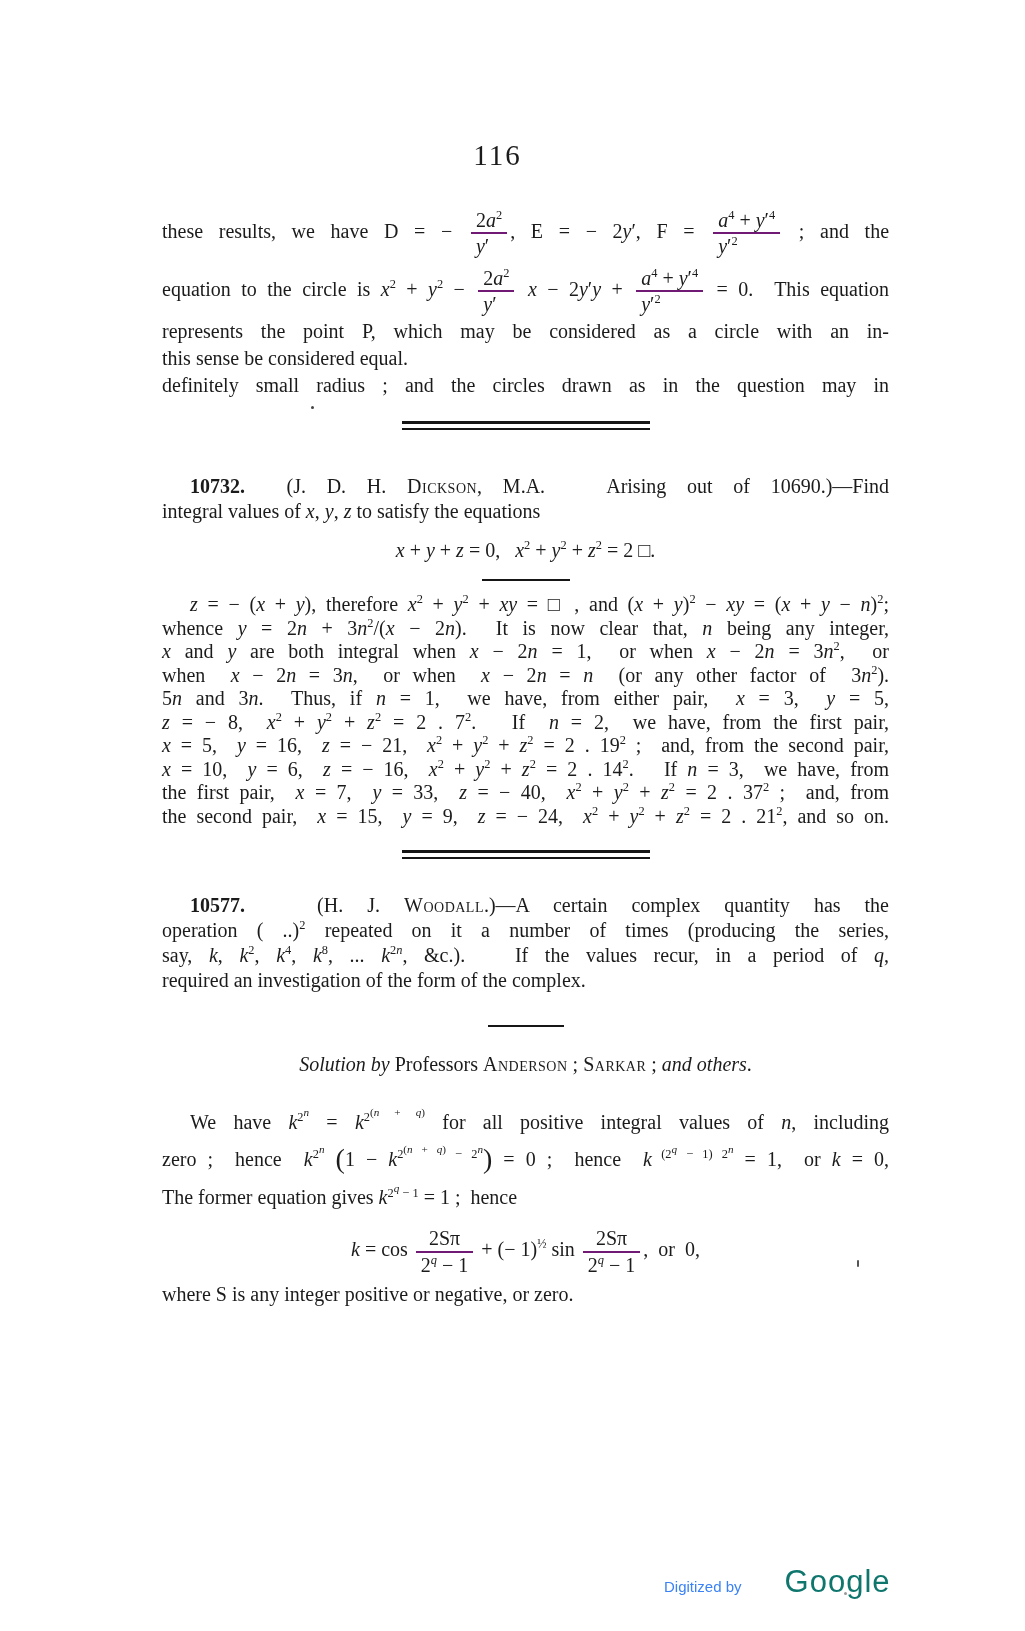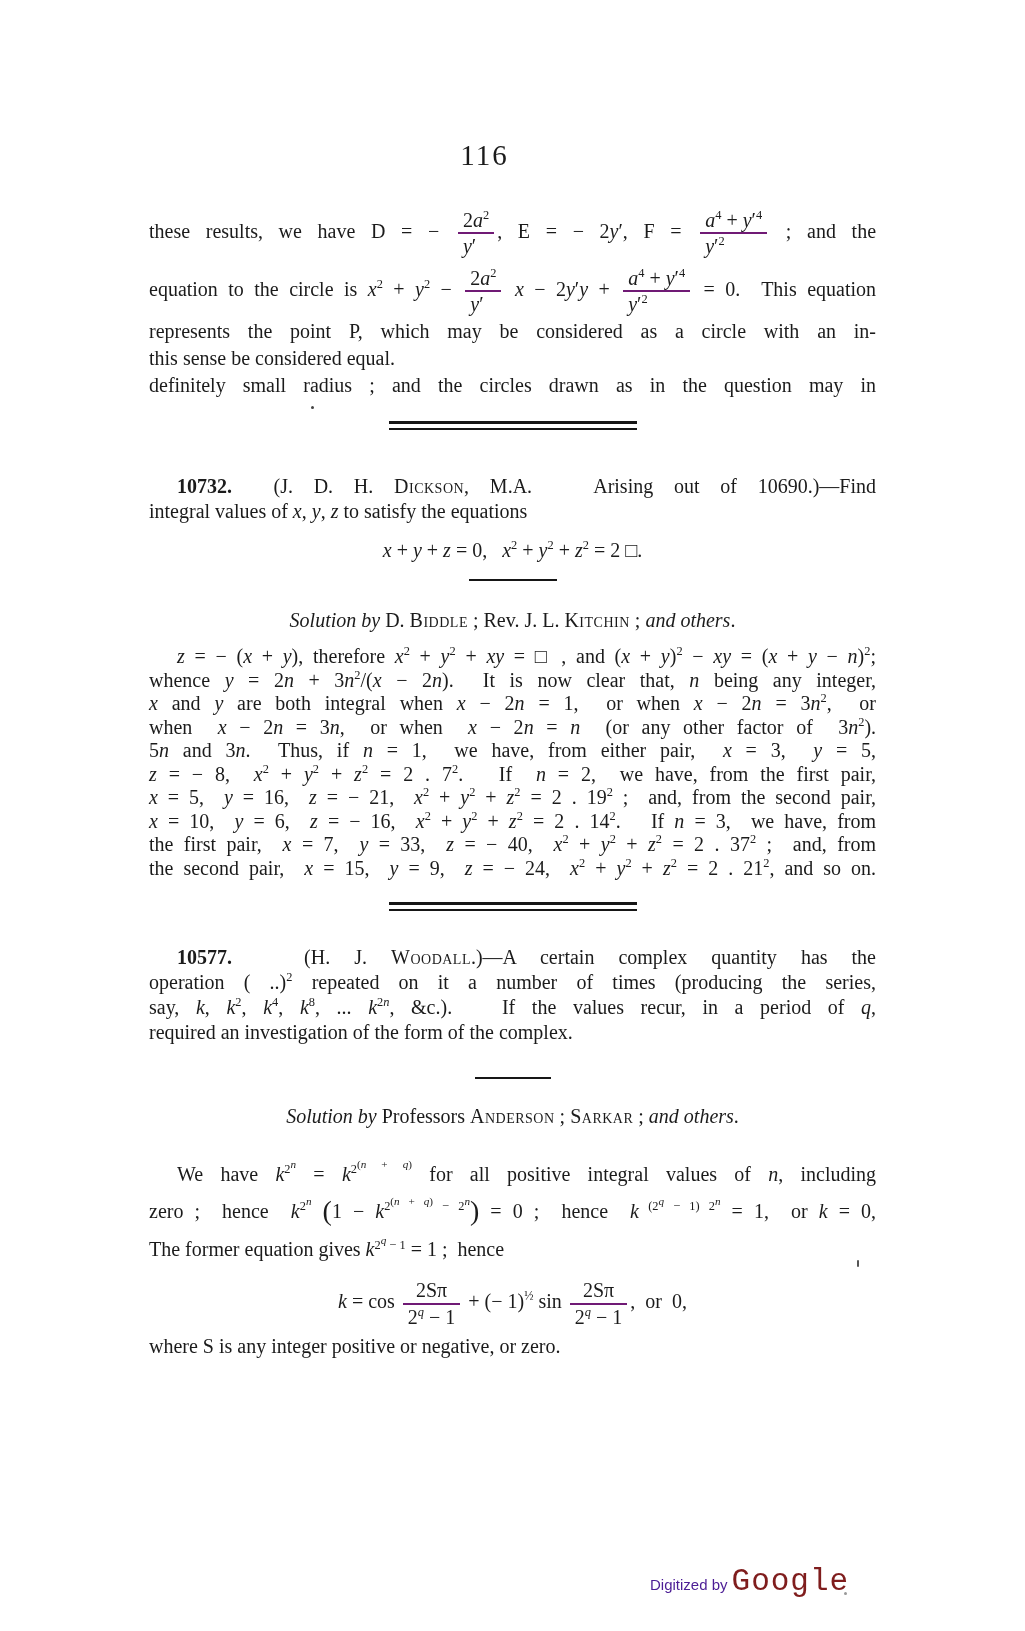--- a/index.html
+++ b/index.html
@@ -1,20 +1,20 @@
 <!DOCTYPE html>
 <html><head>
 <meta charset="utf-8">
 <style>
   html,body{margin:0;padding:0;}
   body{
     width:1025px;height:1631px;position:relative;background:#ffffff;
     font-family:"Liberation Serif",serif;color:#1b1b1b;overflow:hidden;
   }
-  .content{position:absolute;left:149px;top:0;width:727px;font-size:20px;}
+  .content{position:absolute;left:162px;top:0;width:727px;font-size:20px;}
   .line{text-align:justify;text-align-last:justify;}
   .line.left{text-align:left;text-align-last:left;}
   .line.center{text-align:center;text-align-last:center;}
   .indent{text-indent:28px;}
   .pagenum{margin-top:138px;font-size:29px;line-height:34px;letter-spacing:2px;
     text-align:center;text-align-last:center;transform:translateX(-28px);}
   .intro{margin-top:30px;}
   .intro .tall{line-height:58px;}
   .intro .reg{line-height:27px;}
   .dbl-rule{height:4px;width:248px;margin:22px auto 0;
@@ -39,22 +39,22 @@
   sup{font-size:62%;vertical-align:super;line-height:0;}
   sup sup{font-size:90%;vertical-align:super;}
   i{font-style:italic;}
   b{font-weight:bold;}
   .sc{font-variant:small-caps;letter-spacing:.5px;}
   .frac{display:inline-block;vertical-align:middle;text-align:center;margin:0 3px;line-height:normal;}
   .frac .num{display:block;padding:0 5px 1px;border-bottom:2px solid #701a75;line-height:1.12;}
   .frac .den{display:block;padding:1px 5px 0;line-height:1.12;}
   .bigp{font-size:140%;vertical-align:-6%;}
   .watermark{position:absolute;left:650px;top:1564px;white-space:nowrap;}
-  .wm-text{font-family:"Liberation Sans",sans-serif;font-size:15px;color:#4c1d95;}
-  .wm-logo{font-family:Liberation Mono, monospace;font-size:31px;color:#7f1d1d;letter-spacing:1px;}
+  .wm-text{font-family:"Liberation Sans",sans-serif;font-size:15px;color:#3b82f6;margin-left:14px;}
+  .wm-logo{font-family:Liberation Sans, sans-serif;font-size:31px;color:#0f766e;letter-spacing:1px;margin-left:39px;}
   .speck{position:absolute;background:#444;border-radius:50%;}
   .speck.s1{left:311px;top:406px;width:3px;height:3px;}
   .speck.s2{left:857px;top:1260px;width:2px;height:7px;border-radius:1px;background:#555;}
   .speck.s3{left:844px;top:1592px;width:3px;height:3px;background:#999;}
 </style>
 </head>
 <body>
 
 <div class="content">
 
@@ -70,21 +70,20 @@
 
   <div class="dbl-rule"></div>
 
   <section>
     <div class="q-head">
       <div class="line indent"><b>10732.</b> &nbsp;(J. D. H. <span class="sc">Dickson</span>, M.A. &nbsp; Arising out of 10690.)—Find</div>
       <div class="line left">integral values of <i>x</i>, <i>y</i>, <i>z</i> to satisfy the equations</div>
       <div class="line center disp-eq"><i>x</i> + <i>y</i> + <i>z</i> = 0, &nbsp; <i>x</i><sup>2</sup> + <i>y</i><sup>2</sup> + <i>z</i><sup>2</sup> = 2 □.</div>
     </div>
     <div class="short-rule"></div>
-    <div class="line center byline"><i>Solution by</i> D. <span class="sc">Biddle</span> ; Rev. J. L. <span class="sc">Kitchin</span> ; <i>and others</i>.</div>
     <div class="sol-para">
       <div class="line indent"><i>z</i> = − (<i>x</i> + <i>y</i>), therefore <i>x</i><sup>2</sup> + <i>y</i><sup>2</sup> + <i>xy</i> = □ , and (<i>x</i> + <i>y</i>)<sup>2</sup> − <i>xy</i> = (<i>x</i> + <i>y</i> − <i>n</i>)<sup>2</sup>;</div>
       <div class="line">whence <i>y</i> = 2<i>n</i> + 3<i>n</i><sup>2</sup>/(<i>x</i> − 2<i>n</i>). &nbsp;It is now clear that, <i>n</i> being any integer,</div>
       <div class="line"><i>x</i> and <i>y</i> are both integral when <i>x</i> − 2<i>n</i> = 1, &nbsp;or when <i>x</i> − 2<i>n</i> = 3<i>n</i><sup>2</sup>, &nbsp;or</div>
       <div class="line">when &nbsp;<i>x</i> − 2<i>n</i> = 3<i>n</i>, &nbsp;or when &nbsp;<i>x</i> − 2<i>n</i> = <i>n</i> &nbsp;(or any other factor of &nbsp;3<i>n</i><sup>2</sup>).</div>
       <div class="line">5<i>n</i> and 3<i>n</i>. &nbsp;Thus, if <i>n</i> = 1, &nbsp;we have, from either pair, &nbsp;<i>x</i> = 3, &nbsp;<i>y</i> = 5,</div>
       <div class="line"><i>z</i> = − 8, &nbsp;<i>x</i><sup>2</sup> + <i>y</i><sup>2</sup> + <i>z</i><sup>2</sup> = 2 . 7<sup>2</sup>. &nbsp; If &nbsp;<i>n</i> = 2, &nbsp;we have, from the first pair,</div>
       <div class="line"><i>x</i> = 5, &nbsp;<i>y</i> = 16, &nbsp;<i>z</i> = − 21, &nbsp;<i>x</i><sup>2</sup> + <i>y</i><sup>2</sup> + <i>z</i><sup>2</sup> = 2 . 19<sup>2</sup> ; &nbsp;and, from the second pair,</div>
       <div class="line"><i>x</i> = 10, &nbsp;<i>y</i> = 6, &nbsp;<i>z</i> = − 16, &nbsp;<i>x</i><sup>2</sup> + <i>y</i><sup>2</sup> + <i>z</i><sup>2</sup> = 2 . 14<sup>2</sup>. &nbsp; If <i>n</i> = 3, &nbsp;we have, from</div>
       <div class="line">the first pair, &nbsp;<i>x</i> = 7, &nbsp;<i>y</i> = 33, &nbsp;<i>z</i> = − 40, &nbsp;<i>x</i><sup>2</sup> + <i>y</i><sup>2</sup> + <i>z</i><sup>2</sup> = 2 . 37<sup>2</sup> ; &nbsp;and, from</div>

